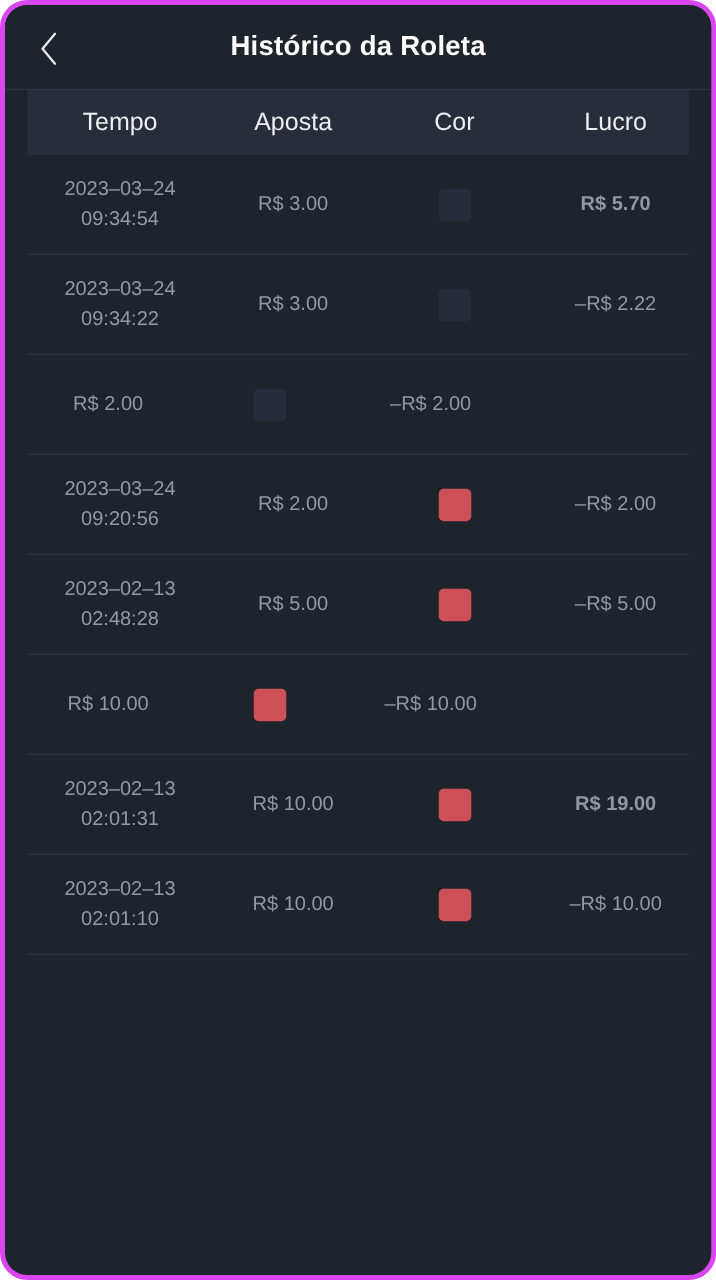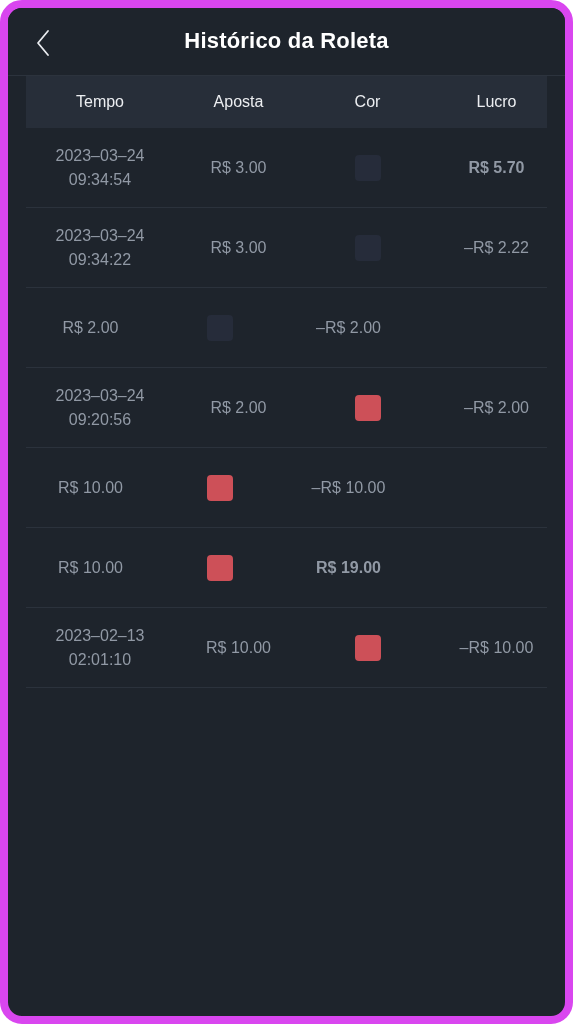--- a/index.html
+++ b/index.html
@@ -15,21 +15,21 @@
   }
 
   
   #phone-frame {
     position: absolute;
     left: 0; top: 0;
     width: 573px;
     height: 1024px;
     box-sizing: border-box;
     background: #1e242c;
-    border: 8px solid #d946ef;
+    border: 4px solid #d946ef;
     border-radius: 22px;
     overflow: hidden;
   }
 
   
   #title-bar {
     position: relative;
     height: 67px;
     border-bottom: 1px solid #2c333d;
     background: #1e242c;
@@ -63,21 +63,21 @@
     padding: 0 18px;
   }
   #table-header {
     display: flex;
     background: #272e39;
     height: 52px;
     align-items: center;
   }
   #table-header .th {
     color: #eceef1;
-    font-size: 16px;
+    font-size: 20px;
     text-align: center;
   }
   .col-tempo  { width: 148px; flex: 0 0 148px; }
   .col-aposta { width: 129px; flex: 0 0 129px; }
   .col-cor    { width: 129px; flex: 0 0 129px; }
   .col-lucro  { width: 129px; flex: 0 0 129px; }
 
   .trow {
     display: flex;
     align-items: center;
@@ -164,27 +164,36 @@
         </div>
         <div class="trow">
           <div class="td time col-tempo">2023–03–24 09:20:56</div>
           <div class="td col-aposta">R$ 2.00</div>
           <div class="td cor col-cor">
             <span class="swatch" style="background: rgb(205, 80, 88);"></span>
           </div>
           <div class="td col-lucro profit-negative">–R$ 2.00</div>
         </div>
         <div class="trow">
+          <div class="td time col-tempo">2023–02–13 02:48:28</div>
+          <div class="td col-aposta">R$ 5.00</div>
+          <div class="td cor col-cor">
+            <span class="swatch" style="background: rgb(205, 80, 88);"></span>
+          </div>
+          <div class="td col-lucro profit-negative">–R$ 5.00</div>
+        </div>
+        <div class="trow">
           <div class="td col-aposta">R$ 10.00</div>
           <div class="td cor col-cor">
             <span class="swatch" style="background: rgb(205, 80, 88);"></span>
           </div>
           <div class="td col-lucro profit-negative">–R$ 10.00</div>
         </div>
         <div class="trow">
+          <div class="td time col-tempo">2023–02–13 02:01:31</div>
           <div class="td col-aposta">R$ 10.00</div>
           <div class="td cor col-cor">
             <span class="swatch" style="background: rgb(205, 80, 88);"></span>
           </div>
           <div class="td col-lucro profit-positive">R$ 19.00</div>
         </div>
         <div class="trow">
           <div class="td time col-tempo">2023–02–13 02:01:10</div>
           <div class="td col-aposta">R$ 10.00</div>
           <div class="td cor col-cor">

